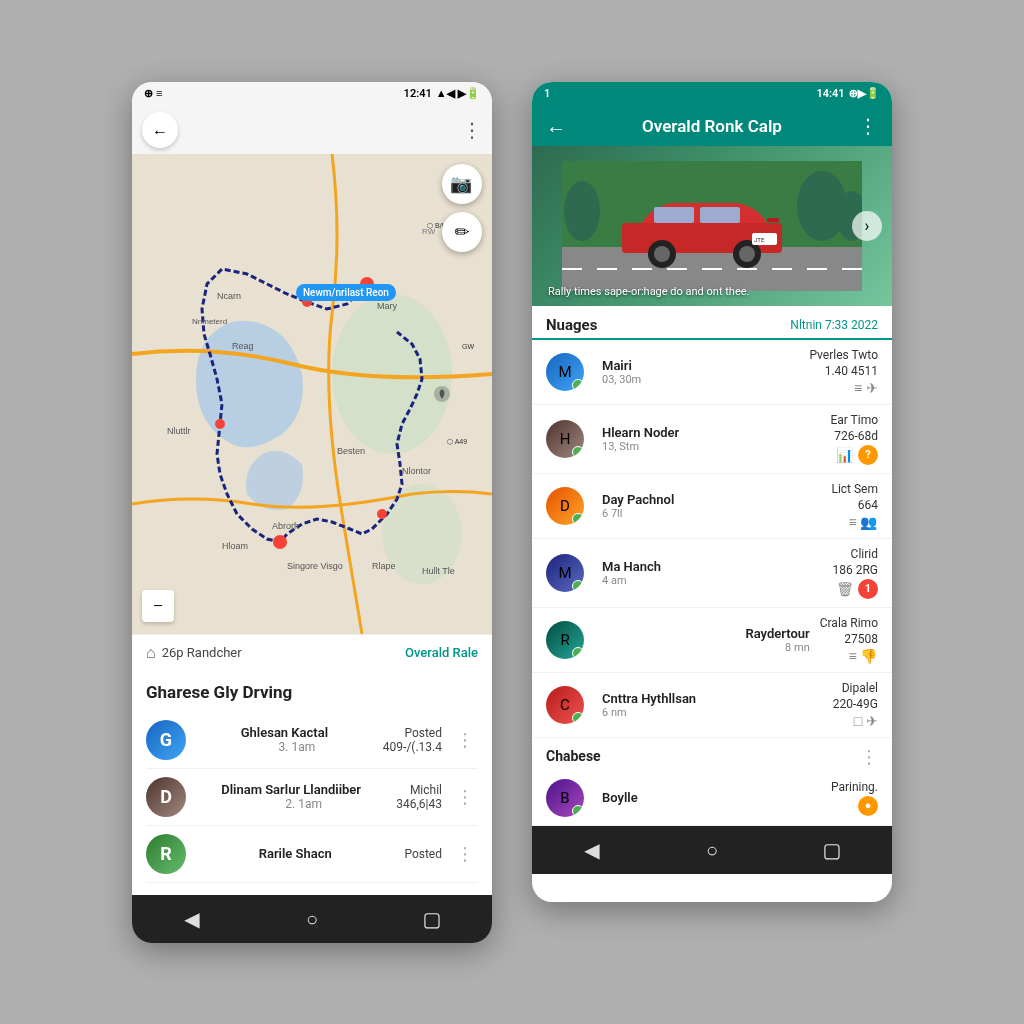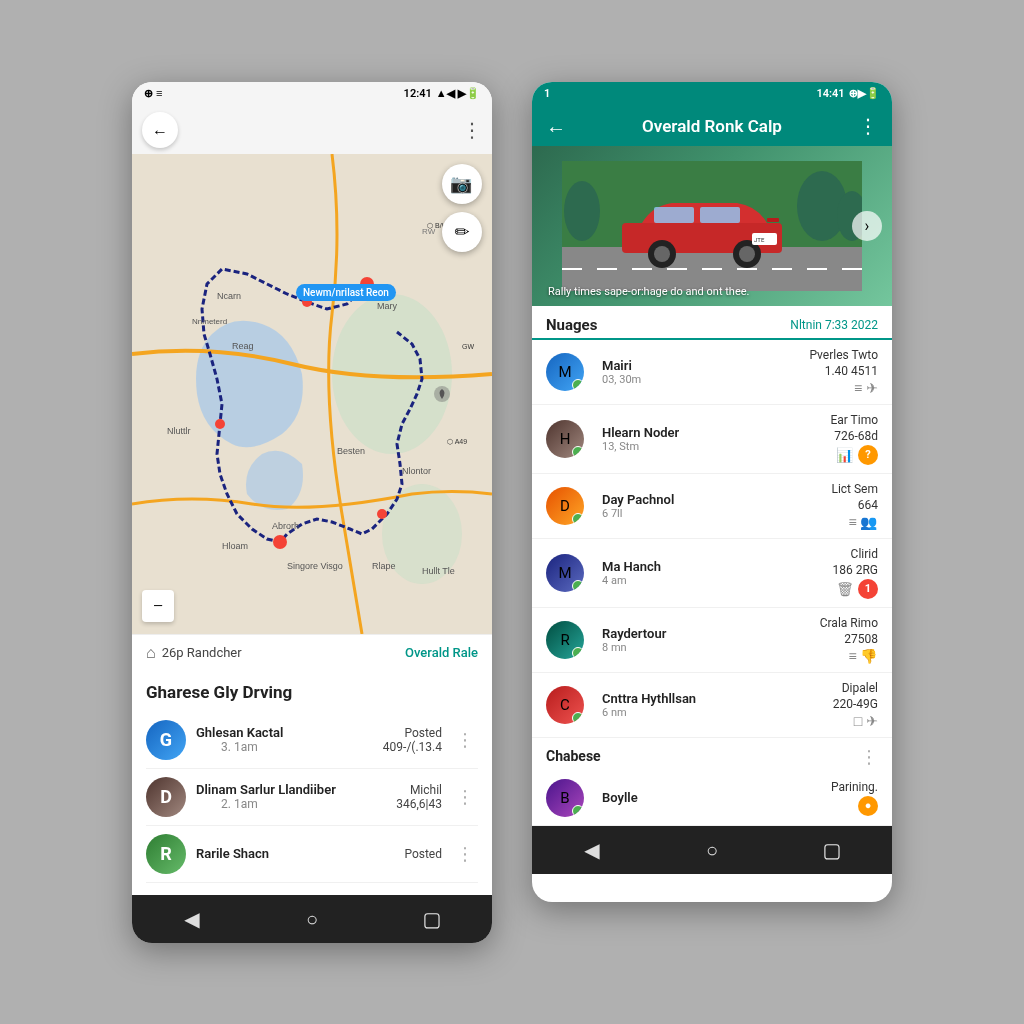--- a/index.html
+++ b/index.html
@@ -162,21 +162,21 @@
       margin-bottom: 10px;
     }
     .driver-list { }
     .driver-item {
       display: flex;
       align-items: center;
       padding: 8px 0;
       border-bottom: 1px solid #f0f0f0;
       gap: 10px;
     }
-    .driver-info { flex: 1; }
+    .driver-info { flex: 1; text-align: center; }
     .driver-name { font-size: 13px; font-weight: 600; color: #222; }
     .driver-sub { font-size: 12px; color: #888; margin-left: 25px; }
     .driver-right { text-align: right; }
     .driver-status { font-size: 12px; color: #444; }
     .driver-value { font-size: 12px; color: #444; }
     .more-btn { font-size: 18px; color: #aaa; cursor: pointer; padding: 0 4px; }
 
     
     .right-status-bar {
       background: #00897b;
@@ -608,21 +608,21 @@
             <span class="icon-sm">🗑</span>
             <div class="badge-red">1</div>
           </div>
         </div>
       </div>
 
       <div class="stage-item">
         <div class="stage-avatar face-teal">R
           <div class="stage-avatar-badge"></div>
         </div>
-        <div style="flex:1;margin-left:8px;">
+        <div style="flex:1;margin-left:16px;text-align:right;">
           <div class="stage-name">Raydertour</div>
           <div class="stage-sub">8 mn</div>
         </div>
         <div class="stage-right">
           <div class="stage-value">Crala Rimo</div>
           <div class="stage-value">27508</div>
           <div class="stage-icons">
             <span class="icon-sm">≡</span>
             <span class="icon-sm">👎</span>
           </div>

